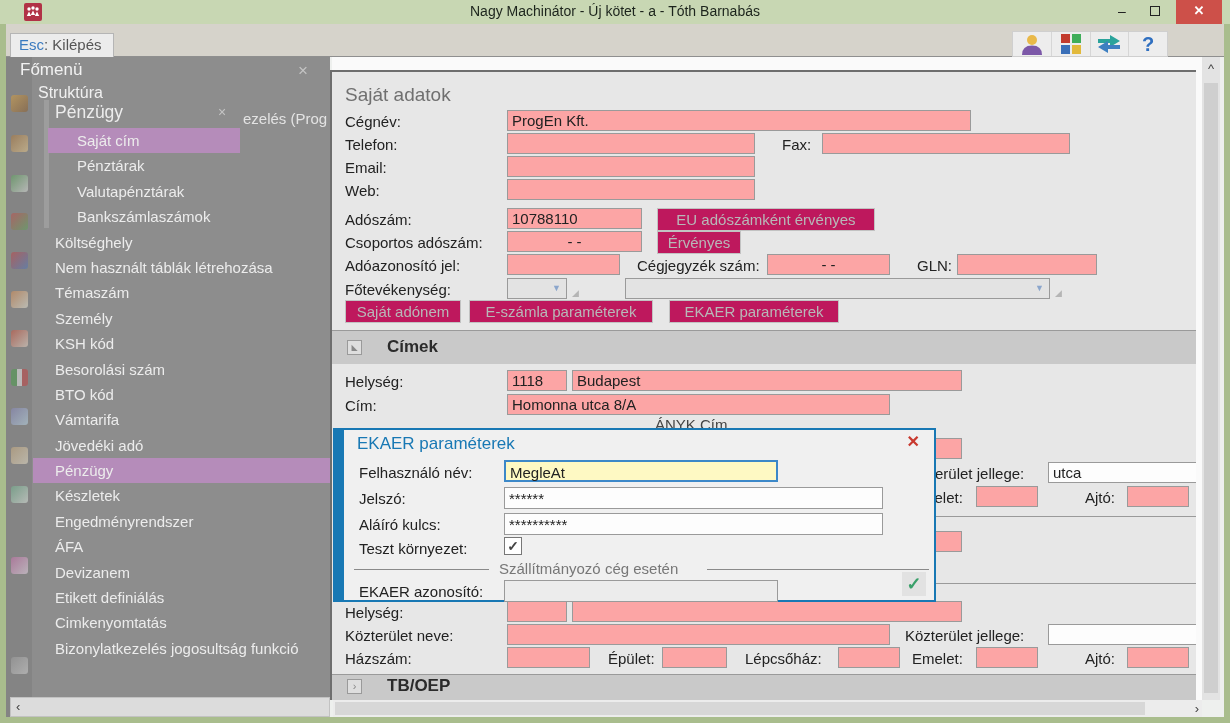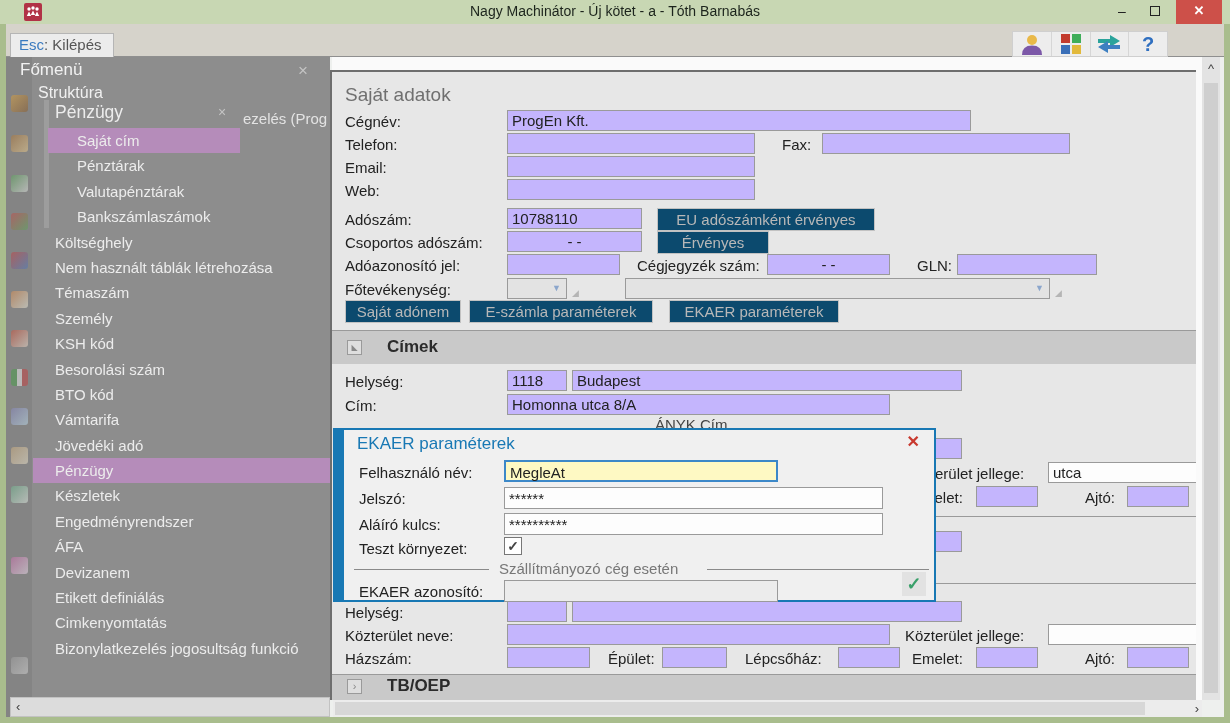--- a/index.html
+++ b/index.html
@@ -42,24 +42,24 @@
   .mi.sel-part { background:linear-gradient(to right, transparent 15px, #b58cba 15px, #b58cba 207px, transparent 207px); }
   .side-hscroll { left:10px; top:697px; width:320px; height:20px; background:#dcdcdc; border:1px solid #c2c2c2; }
   .scroll-arrow { font-size:13px; color:#444; text-align:center; }
 
   
   .form-panel { left:330px; top:70px; width:872px; height:630px; background:#e7e7e7;
                 border-left:2px solid #6e6e6e; border-top:2px solid #6e6e6e; }
   .form-topgap { left:332px; top:57px; width:870px; height:13px; background:#fafafa; }
   .form-title { font-size:19px; color:#707070; }
   .lb { font-size:15px; color:#222; white-space:nowrap; }
-  .tb { background:#c4b5fd; border:1px solid #9a9a9a; height:21px; font-size:15px; color:#222;
+  .tb { background:#fca5a5; border:1px solid #9a9a9a; height:21px; font-size:15px; color:#222;
         padding:1px 4px 0 4px; white-space:nowrap; overflow:hidden; }
   .tb.center { text-align:center; }
-  .btn-d { border:1px solid #c2c2c2; background:#0c4a6e; color:#b8b8b8; font-size:15px;
+  .btn-d { border:1px solid #c2c2c2; background:#be185d; color:#b8b8b8; font-size:15px;
            text-align:center; height:23px; padding-top:2px; white-space:nowrap; overflow:hidden; }
   .seld { background:#e3e3e3; border:1px solid #9a9a9a; height:21px; position:absolute; }
   .selw { background:#fdfdfd; border:1px solid #9a9a9a; height:21px; position:absolute;
           font-size:15px; color:#222; padding:1px 4px 0 4px; }
   .dd-arrow { position:absolute; right:5px; top:4px; font-size:9px; color:#8ba6cc; }
   .grip { position:absolute; font-size:9px; color:#b5b5b5; }
   .sect-band { background:#c9c9c9; border-top:1px solid #9a9a9a; }
   .sect-btn { position:absolute; left:15px; top:9px; width:15px; height:15px; background:#dedede;
               border:1px solid #9a9a9a; font-size:8px; color:#888; text-align:center; line-height:14px; }
   .sect-title { position:absolute; left:55px; top:6px; font-size:17px; font-weight:bold; color:#2b2b2b; }
@@ -161,21 +161,21 @@
 
   <div class="abs lb" style="left:345px;top:182px;">Web:</div>
   <div class="abs tb" style="left:507px;top:179px;width:248px;"></div>
 
   <div class="abs lb" style="left:345px;top:211px;">Adószám:</div>
   <div class="abs tb" style="left:507px;top:208px;width:135px;">10788110</div>
   <div class="abs btn-d" style="left:657px;top:208px;width:218px;">EU adószámként érvényes</div>
 
   <div class="abs lb" style="left:345px;top:234px;">Csoportos adószám:</div>
   <div class="abs tb center" style="left:507px;top:231px;width:135px;">- -</div>
-  <div class="abs btn-d" style="left:657px;top:231px;width:112px;">Érvényes</div>
+  <div class="abs btn-d" style="left:657px;top:231px;width:84px;">Érvényes</div>
 
   <div class="abs lb" style="left:345px;top:257px;">Adóazonosító jel:</div>
   <div class="abs tb" style="left:507px;top:254px;width:113px;"></div>
   <div class="abs lb" style="left:637px;top:257px;">Cégjegyzék szám:</div>
   <div class="abs tb center" style="left:767px;top:254px;width:123px;">- -</div>
   <div class="abs lb" style="left:917px;top:257px;">GLN:</div>
   <div class="abs tb" style="left:957px;top:254px;width:140px;"></div>
 
   <div class="abs lb" style="left:345px;top:281px;">Főtevékenység:</div>
   <div class="seld" style="left:507px;top:278px;width:60px;">

